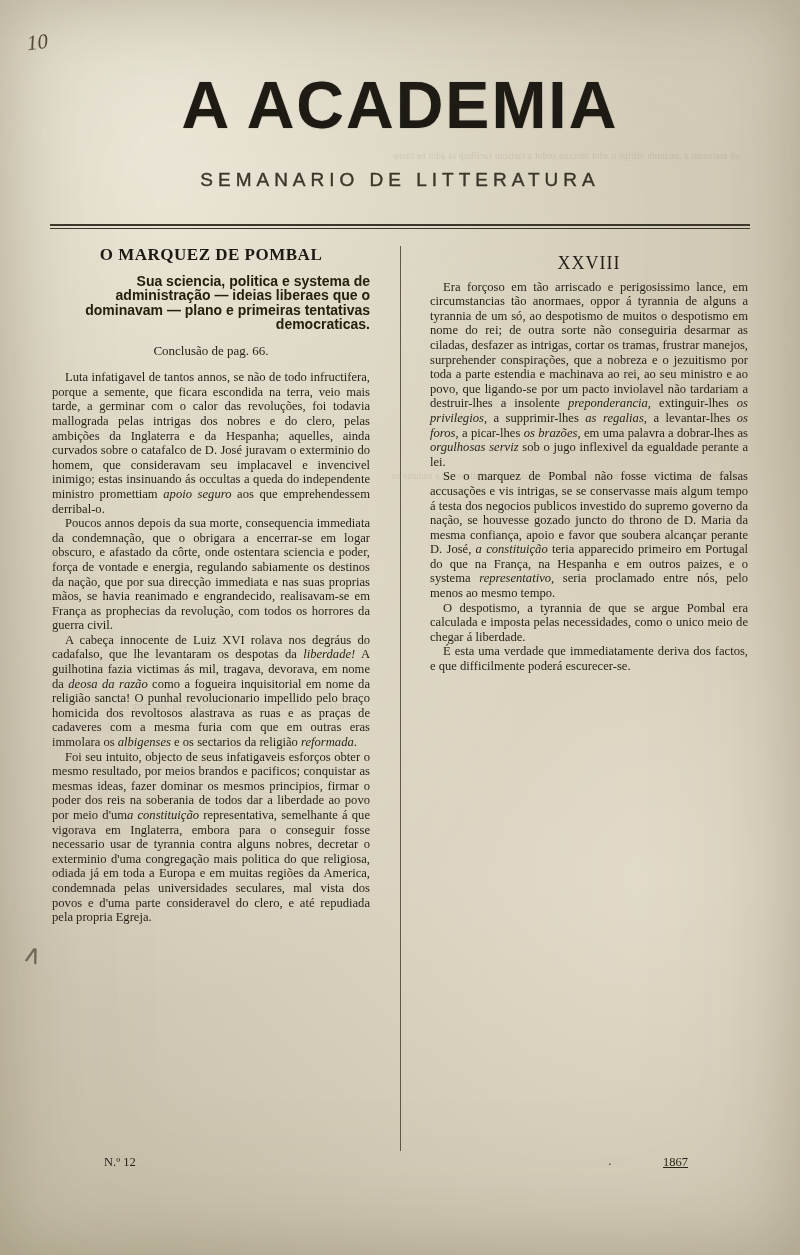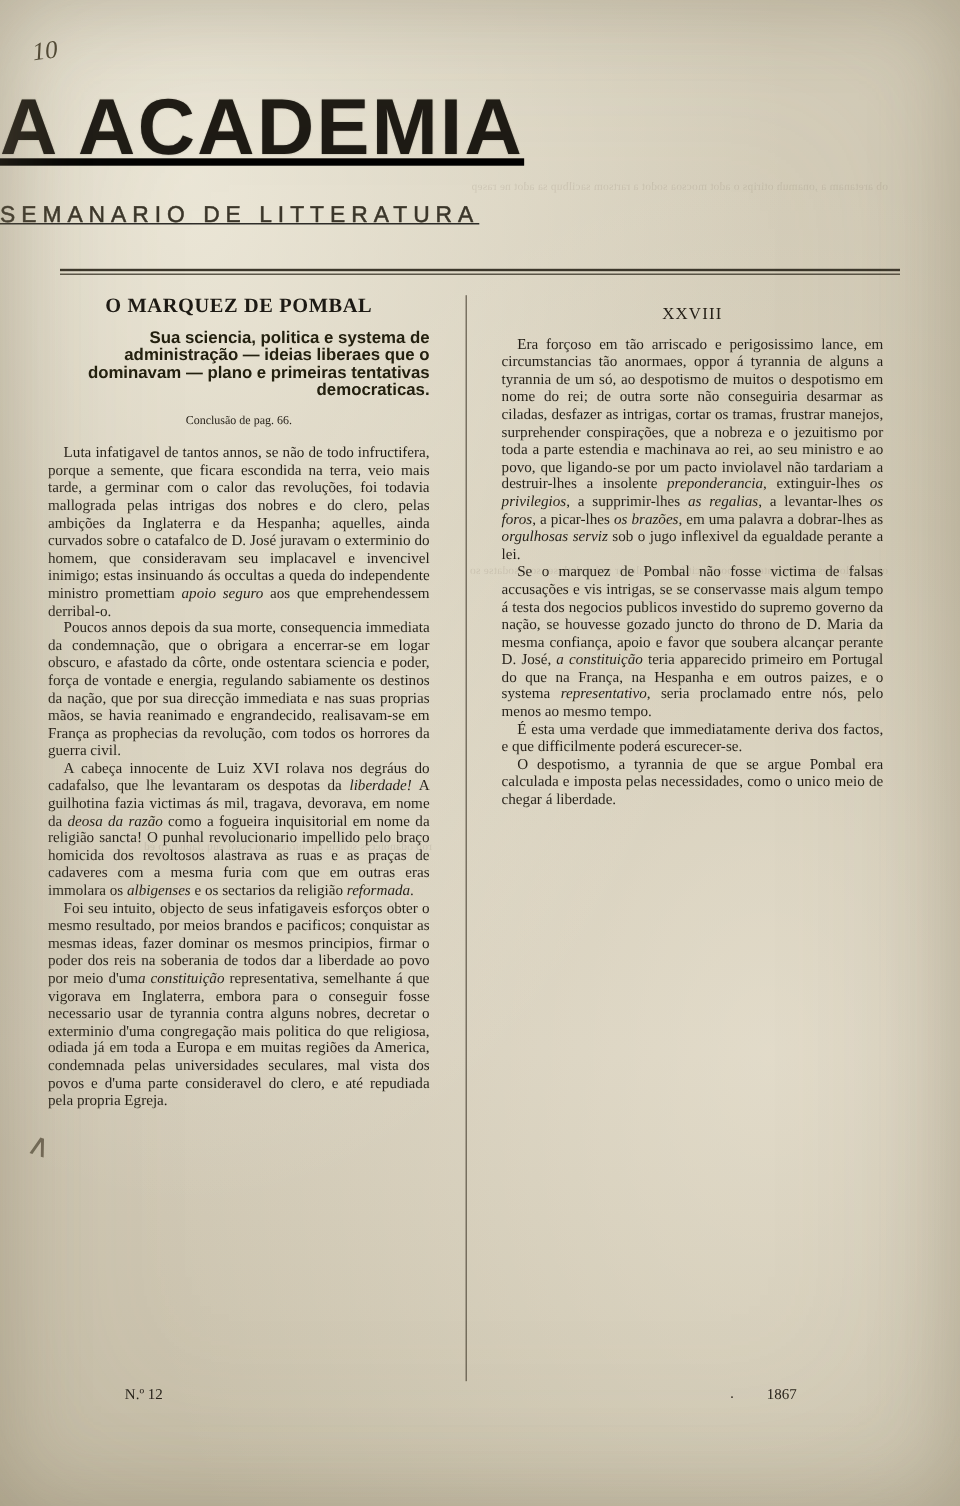--- a/index.html
+++ b/index.html
@@ -54,22 +54,21 @@
     font-family: "Liberation Serif", serif;
     font-style: italic;
     font-size: 21px;
     color: #4a4330;
     transform: rotate(-7deg);
   }
 
   .masthead {
     position: absolute;
     left: 0; right: 0; top: 72px;
-    text-align: left;
-    text-decoration: underline;
+    text-align: center;
   }
   .masthead-title {
     font-family: "Liberation Sans", sans-serif;
     font-weight: bold;
     font-size: 66px;
     line-height: 66px;
     letter-spacing: 2px;
     color: #1d1a14;
     text-shadow: 0 0 1px rgba(40,35,25,0.5);
   }
@@ -86,21 +85,21 @@
     left: 50px; right: 50px;
     border: none;
     border-top: 2px solid #3b362a;
     border-bottom: 1px solid #3b362a;
     height: 2px;
   }
   #rule-top { top: 216px; }
 
   .columns {
     position: absolute;
-    left: 40px; top: 246px;
+    left: 52px; top: 246px;
     width: 696px;
     height: 920px;
   }
   .col {
     position: absolute;
     top: 0;
     width: 318px;
     font-size: 12.6px;
     line-height: 14.6px;
     text-align: justify;
@@ -131,45 +130,45 @@
     text-align: right;
     font-family: "Liberation Sans", sans-serif;
     font-weight: bold;
     font-size: 14px;
     line-height: 14.5px;
     margin: 11px 0 12px 0;
     color: #23200f;
   }
   .conclusion {
     text-align: center;
-    font-size: 10px;
+    font-size: 13px;
     margin: 0 0 12px 0;
   }
   .section-num {
     text-align: center;
-    font-size: 14px;
+    font-size: 18px;
     letter-spacing: 1px;
     margin: 10px 0 9px 0;
   }
   p.body {
     margin: 0;
     text-indent: 13px;
     font-family: Liberation Serif, serif;
   }
   p.body + p.body { margin-top: 0; }
 
   .footer {
     position: absolute;
     left: 52px; right: 52px;
     top: 1155px;
     font-size: 12.5px;
     color: #241f17;
   }
   .footer .left { position: absolute; left: 52px; }
-  .footer .right { position: absolute; right: 84px; }
+  .footer .right { position: absolute; right: 60px; text-decoration: underline; }
   .footer .dot { position: absolute; right: 136px; top: 2px; }
 
   .pen-mark {
     position: absolute;
     left: 22px; top: 940px;
     width: 26px; height: 40px;
     color: #5a5240;
     font-size: 26px;
     transform: rotate(18deg);
     opacity: 0.8;
@@ -205,22 +204,22 @@
 
       <p class="body">Poucos annos depois da sua morte, consequencia immediata da condemnação, que o obrigara a encerrar-se em logar obscuro, e afastado da côrte, onde ostentara sciencia e poder, força de vontade e energia, regulando sabiamente os destinos da nação, que por sua direcção immediata e nas suas proprias mãos, se havia reanimado e engrandecido, realisavam-se em França as prophecias da revolução, com todos os horrores da guerra civil.</p>
       <p class="body">A cabeça innocente de Luiz XVI rolava nos degráus do cadafalso, que lhe levantaram os despotas da <i>liberdade!</i> A guilhotina fazia victimas ás mil, tragava, devorava, em nome da <i>deosa da razão</i> como a fogueira inquisitorial em nome da religião sancta! O punhal revolucionario impellido pelo braço homicida dos revoltosos alastrava as ruas e as praças de cadaveres com a mesma furia com que em outras eras immolara os <i>albigenses</i> e os sectarios da religião <i>reformada</i>.</p>
       <p class="body">Foi seu intuito, objecto de seus infatigaveis esforços obter o mesmo resultado, por meios brandos e pacificos; conquistar as mesmas ideas, fazer dominar os mesmos principios, firmar o poder dos reis na soberania de todos dar a liberdade ao povo por meio d'um<i>a constituição</i> representativa, semelhante á que vigorava em Inglaterra, embora para o conseguir fosse necessario usar de tyrannia contra alguns nobres, decretar o exterminio d'uma congregação mais politica do que religiosa, odiada já em toda a Europa e em muitas regiões da America, condemnada pelas universidades seculares, mal vista dos povos e d'uma parte consideravel do clero, e até repudiada pela propria Egreja.</p>
     </div>
 
     <div class="col" id="col-right">
       <div class="section-num">XXVIII</div>
       <p class="body">Era forçoso em tão arriscado e perigosissimo lance, em circumstancias tão anormaes, oppor á tyrannia de alguns a tyrannia de um só, ao despotismo de muitos o despotismo em nome do rei; de outra sorte não conseguiria desarmar as ciladas, desfazer as intrigas, cortar os tramas, frustrar manejos, surprehender conspirações, que a nobreza e o jezuitismo por toda a parte estendia e machinava ao rei, ao seu ministro e ao povo, que ligando-se por um pacto inviolavel não tardariam a destruir-lhes a insolente <i>preponderancia</i>, extinguir-lhes <i>os privilegios</i>, a supprimir-lhes <i>as regalias</i>, a levantar-lhes <i>os foros</i>, a picar-lhes <i>os brazões</i>, em uma palavra a dobrar-lhes as <i>orgulhosas</i> <i>serviz</i> sob o jugo inflexivel da egualdade perante a lei.</p>
       <p class="body">Se o marquez de Pombal não fosse victima de falsas accusações e vis intrigas, se se conservasse mais algum tempo á testa dos negocios publicos investido do supremo governo da nação, se houvesse gozado juncto do throno de D. Maria da mesma confiança, apoio e favor que soubera alcançar perante D. José, <i>a constituição</i> teria apparecido primeiro em Portugal do que na França, na Hespanha e em outros paizes, e o systema <i>representativo</i>, seria proclamado entre nós, pelo menos ao mesmo tempo.</p>
+      <p class="body">O despotismo, a tyrannia de que se argue Pombal era calculada e imposta pelas necessidades, como o unico meio de chegar á liberdade.</p>
       <p class="body">É esta uma verdade que immediatamente deriva dos factos, e que difficilmente poderá escurecer-se.</p>
-      <p class="body">O despotismo, a tyrannia de que se argue Pombal era calculada e imposta pelas necessidades, como o unico meio de chegar á liberdade.</p>
     </div>
   </div>
 
   <div class="pen-mark">∧</div>
 
   <div class="footer">
     <span class="left">N.º 12</span>
     <span class="dot">·</span>
     <span class="right">1867</span>
   </div>

